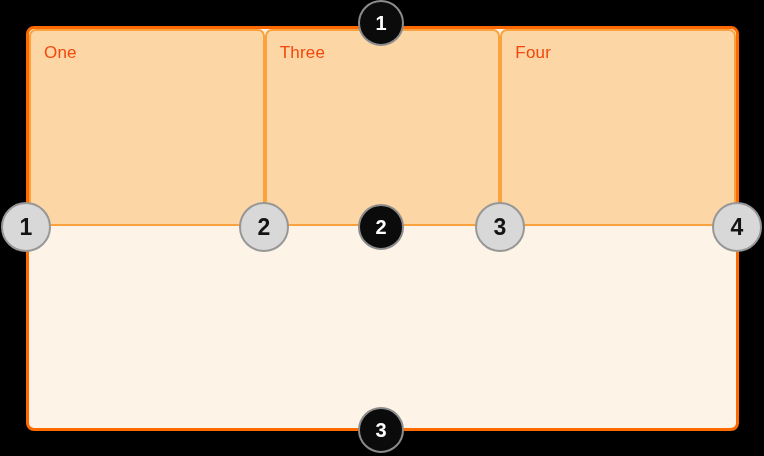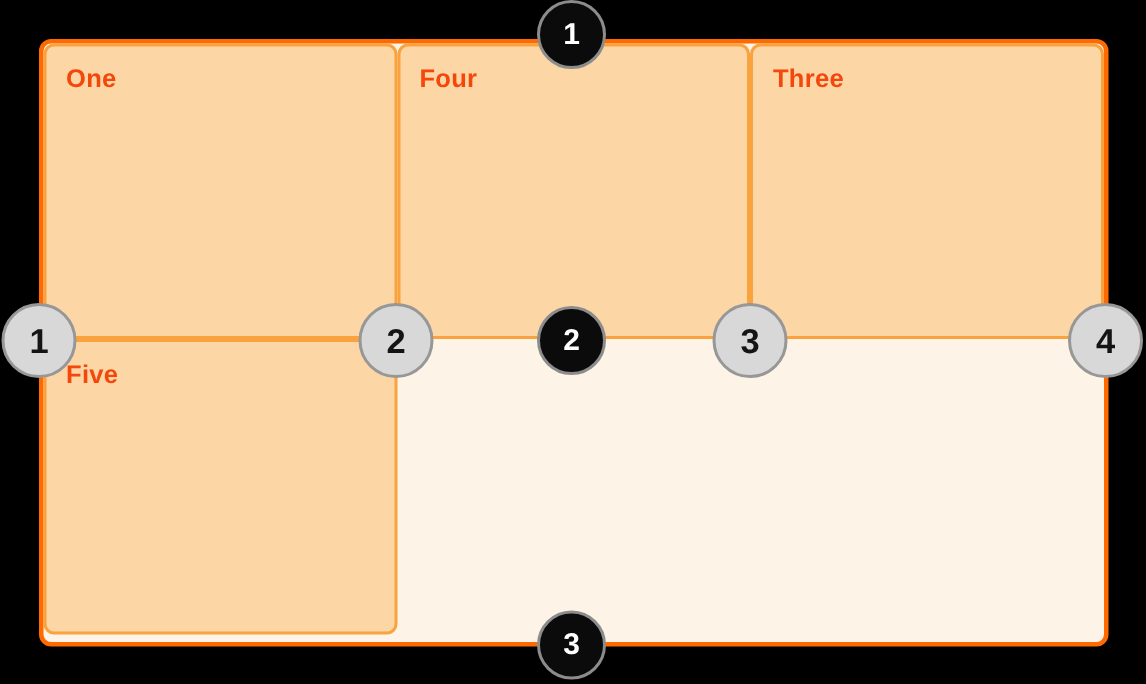--- a/index.html
+++ b/index.html
@@ -41,21 +41,21 @@
   }
   .cell{
     background:var(--cell-fill);
     border:2px solid var(--cell-border);
     border-radius:7px;
     padding:12px 13px;
   }
   .cell-label{
     color:var(--label-color);
     font-size:17px;
-    font-weight:bold;
+    font-weight:normal;
     letter-spacing:.2px;
   }
   .cell-empty{
     background:transparent;
     border:none;
   }
   .marker{
     position:absolute;
     display:flex;
     align-items:center;
@@ -91,27 +91,24 @@
 <body>
 
 <div class="stage">
 
   <div class="grid-container">
     <div class="grid">
       <div class="cell">
         <span class="cell-label">One</span>
       </div>
       <div class="cell">
-        <span class="cell-label">Four</span>
-      </div>
-      <div class="cell">
         <span class="cell-label">Three</span>
       </div>
       <div class="cell">
-        <span class="cell-label">Five</span>
+        <span class="cell-label">Four</span>
       </div>
       <div class="cell cell-empty"></div>
     </div>
   </div>
 
   <div class="marker row-marker row-marker-1">
     <span>1</span>
   </div>
   <div class="marker row-marker row-marker-2">
     <span>2</span>

